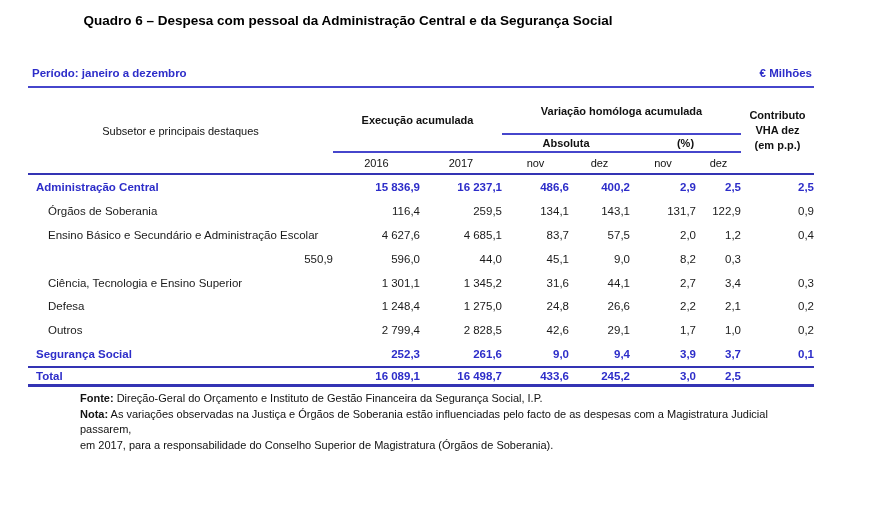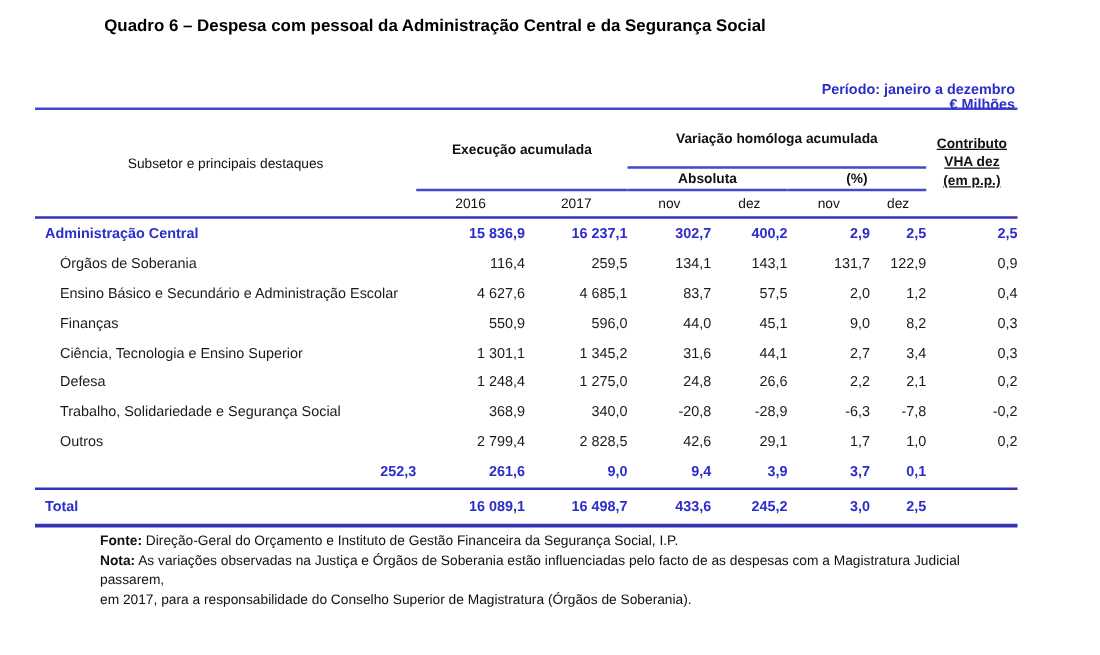--- a/index.html
+++ b/index.html
@@ -18,56 +18,56 @@
   }
   .title {
     position:absolute; top:13px; left:0; width:696px; text-align:center;
     font-size:13.5px; font-weight:bold; color:#000;
   }
   .sheet { position:absolute; left:28px; top:66px; width:786px; }
 
   
   .period-row {
     display:flex; justify-content:space-between; align-items:flex-end;
-    height:22px; padding:0 2px 18px 4px;
+    height:22px; padding:0 2px 7px 4px;
     border-bottom:2px solid var(--rule);
-    color:var(--blue); font-weight:bold; font-size:11.5px;flex-direction:column;
+    color:var(--blue); font-weight:bold; font-size:11.5px;
   }
 
   
   .thead {
     display:grid; grid-template-columns:var(--cols);
     grid-template-rows:47px 18px 20px;
     border-bottom:2px solid var(--rule-heavy);
     font-size:11px; color:#111;
   }
   .thead .hc { display:flex; align-items:center; justify-content:center; text-align:center; }
   .h-name    { grid-column:1;   grid-row:1/4; font-weight:normal; font-size:11px; }
   .h-exec    { grid-column:2/4; grid-row:1/3; font-weight:bold; border-bottom:2px solid var(--rule); }
   .h-var     { grid-column:4/8; grid-row:1/2; font-weight:bold; border-bottom:2px solid var(--rule); }
   .h-abs     { grid-column:4/6; grid-row:2/3; font-weight:bold; border-bottom:2px solid var(--rule); }
   .h-pct     { grid-column:6/8; grid-row:2/3; font-weight:bold; border-bottom:2px solid var(--rule); }
-  .h-contrib { grid-column:8;   grid-row:1/4; font-weight:bold; line-height:15px; flex-direction:column;text-decoration:underline; }
+  .h-contrib { grid-column:8;   grid-row:1/4; font-weight:bold; line-height:15px; flex-direction:column; }
   .h-y2016 { grid-column:2; grid-row:3; } .h-y2017 { grid-column:3; grid-row:3; }
   .h-m1 { grid-column:4; grid-row:3; } .h-m2 { grid-column:5; grid-row:3; }
   .h-m3 { grid-column:6; grid-row:3; } .h-m4 { grid-column:7; grid-row:3; }
 
   
   .row {
     display:grid; grid-template-columns:var(--cols);
     height:23.9px; align-items:center; font-size:11.5px;
   }
   .cell.num { text-align:right; white-space:pre; }
   .cell.label { white-space:nowrap; overflow:hidden; }
   .row.sub   { color:#1b1b1b; font-weight:normal; }
   .row.sub .cell.label { padding-left:20px; }
   .row.group { color:var(--blue); font-weight:bold; }
   .row.group .cell.label { padding-left:8px; }
   .row.total {
-    color:var(--blue); font-weight:bold; height:32px;
+    color:var(--blue); font-weight:bold; height:21px;
     border-top:2px solid var(--rule-heavy);
     border-bottom:3px solid var(--rule-heavy);
   }
   .row.total .cell.label { padding-left:8px; }
 
   
   .cell.highlight { position:relative; }
   .cell.highlight::after {
     content:""; position:absolute;
     left:11px; right:-14px; top:-4px; bottom:-4px;
@@ -109,21 +109,21 @@
     <div class="hc h-m2">dez</div>
     <div class="hc h-m3">nov</div>
     <div class="hc h-m4">dez</div>
   </div>
 
   <div>
       <div class="row group">
         <div class="cell label">Administração Central</div>
         <div class="cell num">15 836,9</div>
         <div class="cell num">16 237,1</div>
-        <div class="cell num">302,7</div>
+        <div class="cell num">486,6</div>
         <div class="cell num">400,2</div>
         <div class="cell num">2,9</div>
         <div class="cell num">2,5</div>
         <div class="cell num">2,5</div>
       </div>
       <div class="row sub">
         <div class="cell label">Órgãos de Soberania</div>
         <div class="cell num">116,4</div>
         <div class="cell num">259,5</div>
         <div class="cell num">134,1</div>
@@ -136,21 +136,20 @@
         <div class="cell label">Ensino Básico e Secundário e Administração Escolar</div>
         <div class="cell num">4 627,6</div>
         <div class="cell num">4 685,1</div>
         <div class="cell num">83,7</div>
         <div class="cell num">57,5</div>
         <div class="cell num">2,0</div>
         <div class="cell num">1,2</div>
         <div class="cell num">0,4</div>
       </div>
       <div class="row sub">
-        <div class="cell label">Finanças</div>
         <div class="cell num">550,9</div>
         <div class="cell num">596,0</div>
         <div class="cell num">44,0</div>
         <div class="cell num">45,1</div>
         <div class="cell num">9,0</div>
         <div class="cell num">8,2</div>
         <div class="cell num">0,3</div>
       </div>
       <div class="row sub">
         <div class="cell label">Ciência, Tecnologia e Ensino Superior</div>
@@ -166,40 +165,31 @@
         <div class="cell label">Defesa</div>
         <div class="cell num">1 248,4</div>
         <div class="cell num">1 275,0</div>
         <div class="cell num">24,8</div>
         <div class="cell num">26,6</div>
         <div class="cell num">2,2</div>
         <div class="cell num">2,1</div>
         <div class="cell num">0,2</div>
       </div>
       <div class="row sub">
-        <div class="cell label">Trabalho, Solidariedade e Segurança Social</div>
-        <div class="cell num">368,9</div>
-        <div class="cell num">340,0</div>
-        <div class="cell num">-20,8</div>
-        <div class="cell num">-28,9</div>
-        <div class="cell num">-6,3</div>
-        <div class="cell num">-7,8</div>
-        <div class="cell num">-0,2</div>
-      </div>
-      <div class="row sub">
         <div class="cell label">Outros</div>
         <div class="cell num">2 799,4</div>
         <div class="cell num">2 828,5</div>
         <div class="cell num">42,6</div>
         <div class="cell num">29,1</div>
         <div class="cell num">1,7</div>
         <div class="cell num">1,0</div>
         <div class="cell num">0,2</div>
       </div>
       <div class="row group">
+        <div class="cell label">Segurança Social</div>
         <div class="cell num">252,3</div>
         <div class="cell num">261,6</div>
         <div class="cell num">9,0</div>
         <div class="cell num">9,4</div>
         <div class="cell num">3,9</div>
         <div class="cell num">3,7</div>
         <div class="cell num">0,1</div>
       </div>
       <div class="row total">
         <div class="cell label">Total</div>

